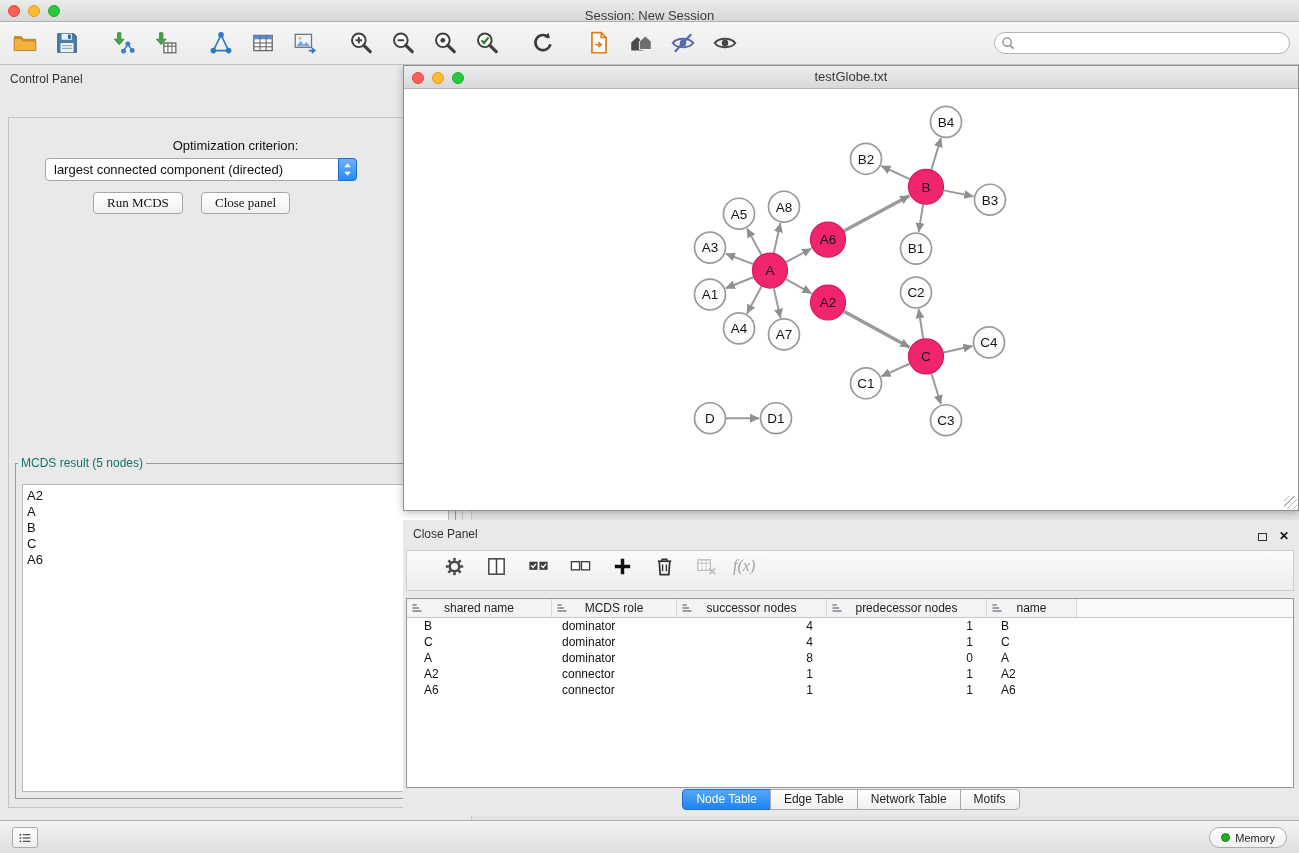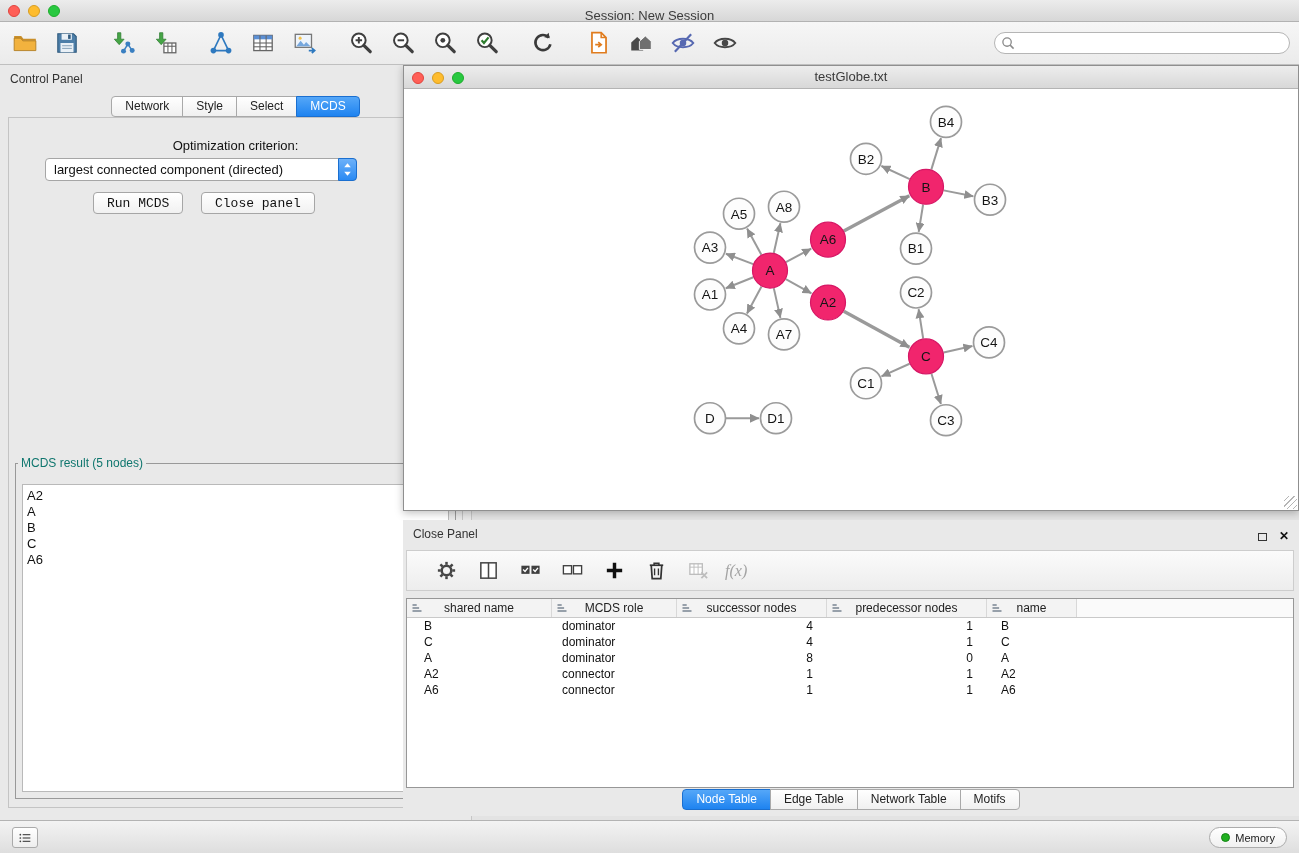--- a/index.html
+++ b/index.html
@@ -31,38 +31,38 @@
   .cp-tabs{position:absolute;top:31px;left:0;right:0;display:flex;justify-content:center;z-index:2}
   .seg-tab{height:21px;line-height:19px;padding:0 13px;font-size:12px;background:linear-gradient(#ffffff,#f0f0f0);border:1px solid #a9a9a9;margin-left:-1px;color:#222;cursor:pointer;white-space:nowrap}
   .seg-tab:first-child{border-radius:4px 0 0 4px;margin-left:0}
   .seg-tab:last-child{border-radius:0 4px 4px 0}
   .seg-tab.active{background:linear-gradient(#55a7f8,#1e83f0);border-color:#1a6fd0;color:#fff}
   .cp-body{position:absolute;top:52px;left:8px;right:8px;bottom:12px;border:1px solid #c4c4c4;background:#e9e9e9}
   .opt-label{position:absolute;top:20px;left:0;right:0;text-align:center;font-size:13px;color:#111}
   .combo{position:absolute;left:36px;top:40px;width:312px;height:23px;background:#fff;border:1px solid #a6a6a6;border-radius:4px;display:flex;align-items:center;cursor:pointer}
   .combo-text{flex:1;font-size:13px;padding-left:8px;color:#111;white-space:nowrap;overflow:hidden}
   .combo-stepper{width:19px;height:23px;margin-right:-1px;background:linear-gradient(#6db1f9,#2a8af3);border:1px solid #1a6fd0;border-radius:0 4px 4px 0;display:flex;align-items:center;justify-content:center}
-  .cp-btn{position:absolute;top:74px;height:22px;background:linear-gradient(#ffffff,#f1f1f1);border:1px solid #a6a6a6;border-radius:4px;font-size:13px;color:#111;padding:0 13px;cursor:pointer;font-family:Liberation Mono, monospace}
+  .cp-btn{position:absolute;top:74px;height:22px;background:linear-gradient(#ffffff,#f1f1f1);border:1px solid #a6a6a6;border-radius:4px;font-size:13px;color:#111;padding:0 13px;cursor:pointer;font-family:Liberation Serif, serif}
   .btn-run{left:84px}
   .btn-close{left:192px}
   .mcds-fieldset{position:absolute;left:6px;right:6px;top:338px;bottom:8px;border:1px solid #999;min-inline-size:0}
   .mcds-fieldset legend{font-size:12px;color:#0f766e;margin-left:2px;padding:0 3px}
   .mcds-list{position:absolute;left:6px;right:6px;top:14px;bottom:6px;background:#fff;border:1px solid #b9b9b9;overflow:hidden;padding:3px 0 0 4px}
   .mcds-item{height:16px;line-height:16px;font-size:13px;color:#111}
   
   .net-window{position:absolute;left:403px;top:65px;width:896px;height:446px;background:#0f172a;border:1px solid #8f8f8f;box-shadow:0 2px 8px rgba(0,0,0,.25)}
   .net-titlebar{position:absolute;top:0;left:0;right:0;height:23px;background:linear-gradient(#ededed,#d8d8d8);border-bottom:1px solid #b4b4b4}
   .net-title{position:absolute;left:0;right:0;top:0;line-height:22px;text-align:center;font-size:13px;color:#3a3a3a}
   .net-canvas{position:absolute;top:23px;left:0;right:0;bottom:0;background:#fff;overflow:hidden}
   .net-canvas svg{width:100%;height:100%;display:block}
   .resize-grip{position:absolute;right:1px;bottom:1px;width:13px;height:13px;background:repeating-linear-gradient(135deg,transparent 0 3px,#b5b5b5 3px 4px)}
   
   .table-panel{position:absolute;left:403px;top:520px;width:896px;height:296px;background:#e9e9e9}
   .tp-head{position:relative;height:28px}
-  .tp-toolbar{position:absolute;top:30px;left:3px;right:5px;height:41px;background:linear-gradient(#fbfbfb,#ededed);border:1px solid #cdcdcd;display:flex;align-items:center;padding-left:24px;gap:12px}
+  .tp-toolbar{position:absolute;top:30px;left:3px;right:5px;height:41px;background:linear-gradient(#fbfbfb,#ededed);border:1px solid #cdcdcd;display:flex;align-items:flex-start;padding-left:32px;gap:12px}
   .tp-toolbar .tbtn svg{width:23px;height:23px}
   .fx-label{font-size:16px;font-style:italic;color:#a3a3a3;font-family:"Liberation Serif",serif}
   .tp-table{position:absolute;top:78px;left:3px;right:5px;height:190px;background:#fff;border:1px solid #979797;overflow:hidden}
   .table-header{display:flex;height:19px;border-bottom:1px solid #c9c9c9;background:#f3f3f3}
   .th{position:relative;display:flex;align-items:center;justify-content:center;font-size:12px;color:#222;border-right:1px solid #d8d8d8;background:#f3f3f3;cursor:pointer}
   .th.fill{flex:1;border-right:none;background:#fafafa;cursor:default}
   .sorticon{position:absolute;left:5px;width:10px;height:10px}
   .tr{display:flex;height:16px;line-height:16px;font-size:12px;color:#111}
   .td{overflow:hidden;white-space:nowrap}
   .c0{width:145px}.c1{width:125px}.c2{width:150px}.c3{width:160px}.c4{width:90px}
@@ -235,26 +235,20 @@
 </div>
 
 <div class="control-panel">
   <div class="cp-head">
     <span class="panel-title">Control Panel</span>
     <span class="panel-btns">
       <span><span class="float-square"></span></span>
       <span class="close-x">✕</span>
     </span>
   </div>
-  <div class="cp-tabs">
-      <div class="seg-tab">Network</div>
-      <div class="seg-tab">Style</div>
-      <div class="seg-tab">Select</div>
-      <div class="seg-tab active">MCDS</div>
-    </div>
   <div class="cp-body">
     <div class="opt-label">Optimization criterion:</div>
     <div class="combo">
       <span class="combo-text">largest connected component (directed)</span>
       <span class="combo-stepper">
           <svg viewBox="0 0 10 16" width="9" height="15">
             <path d="M5 1 L8.6 5.6 H1.4 z" fill="#fff"></path>
             <path d="M5 15 L1.4 10.4 H8.6 z" fill="#fff"></path>
           </svg>
         </span>

